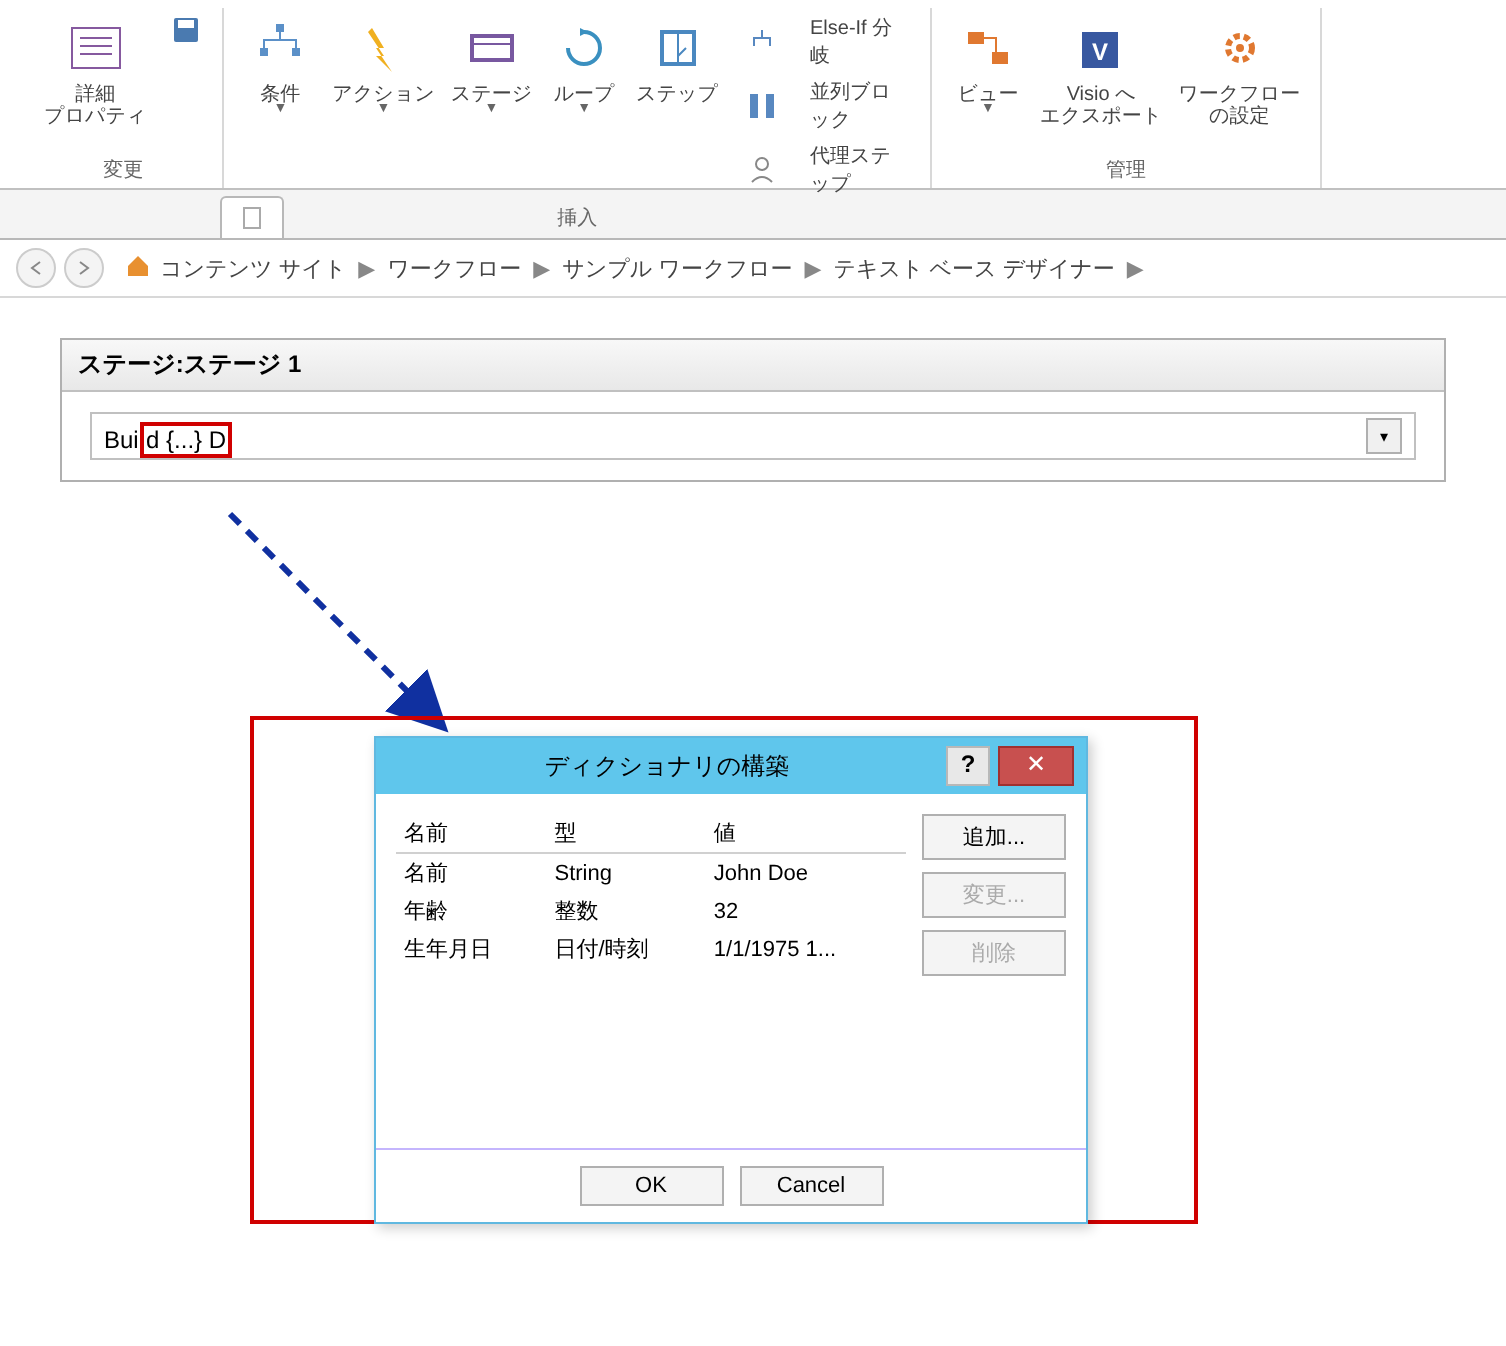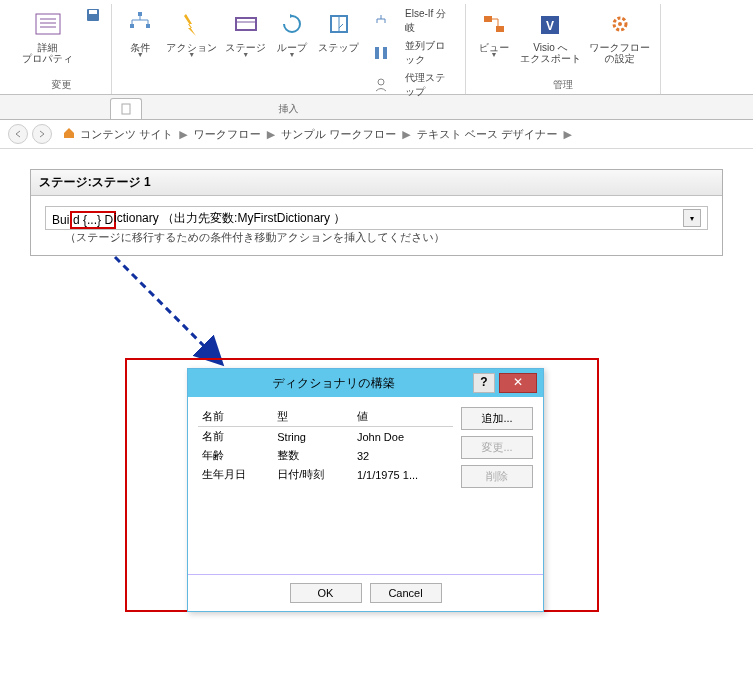--- a/index.html
+++ b/index.html
@@ -476,24 +476,22 @@
   <span class="bc-sep">▶</span>
 </div>
 
 <div class="stage-area">
   <div class="stage-box">
     <div class="stage-header">ステージ:ステージ 1</div>
     <div class="stage-body">
       <div class="action-row">
         <span>Buil</span>
           <span class="brackets">d {...} D</span>
-          <span>ictionary （出力先変数:MyFirstDictionary ）</span>
         <div class="action-dd">▾</div>
       </div>
-      <div class="transition-hint">（ステージに移行するための条件付き移動アクションを挿入してください）</div>
     </div>
   </div>
 </div>
 
 <svg class="arrow-svg" width="160" height="130">
   <defs>
       <marker id="ah" markerWidth="12" markerHeight="12" refX="8" refY="5" orient="auto">
         <path d="M0 0 L10 5 L0 10 Z" fill="#1030a0"></path>
       </marker>
     </defs>

